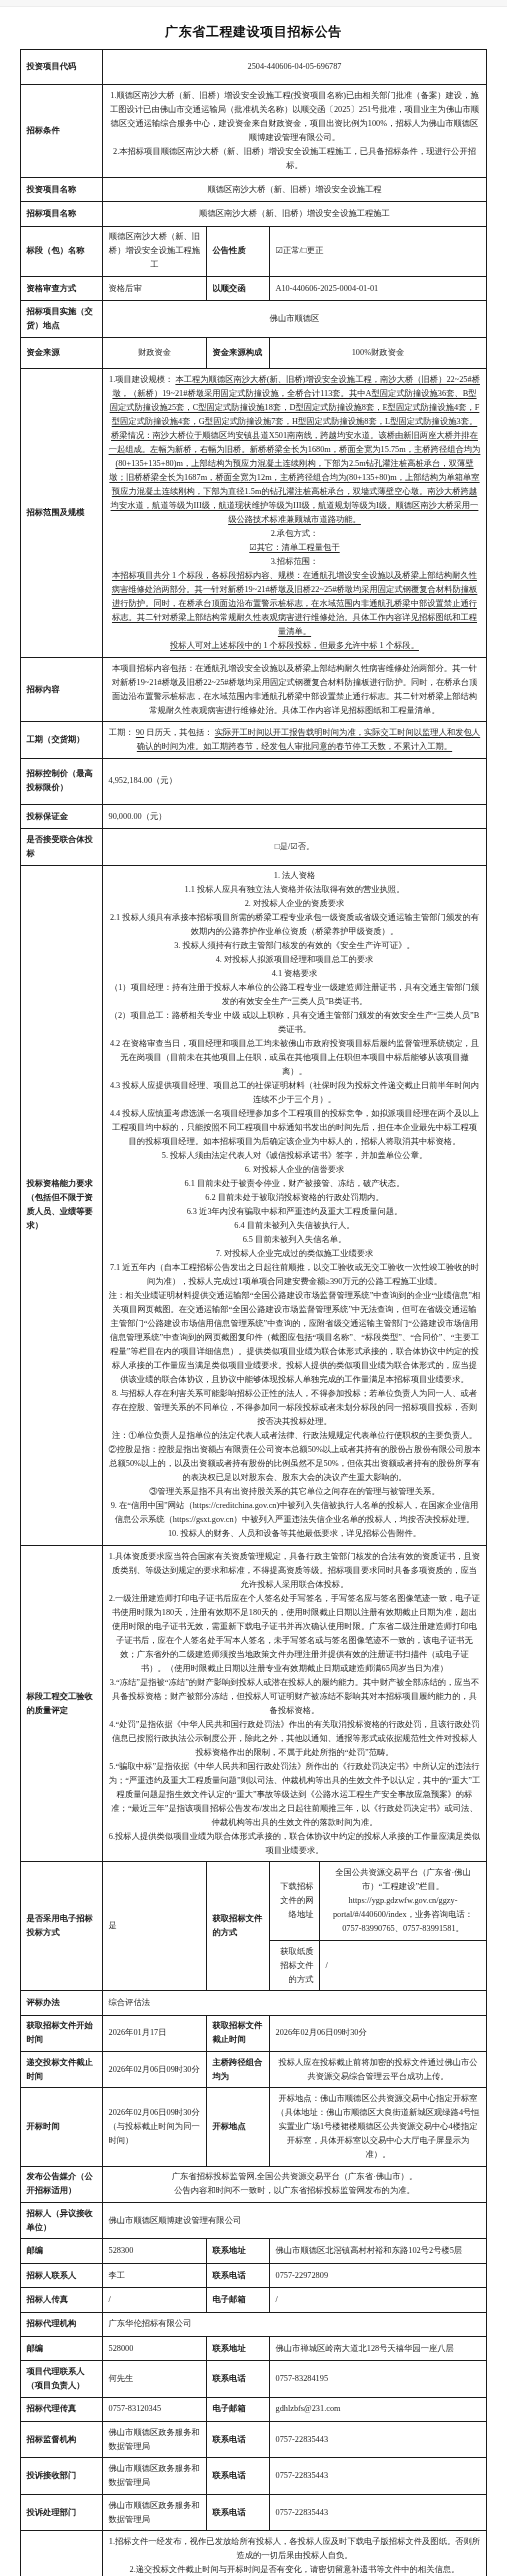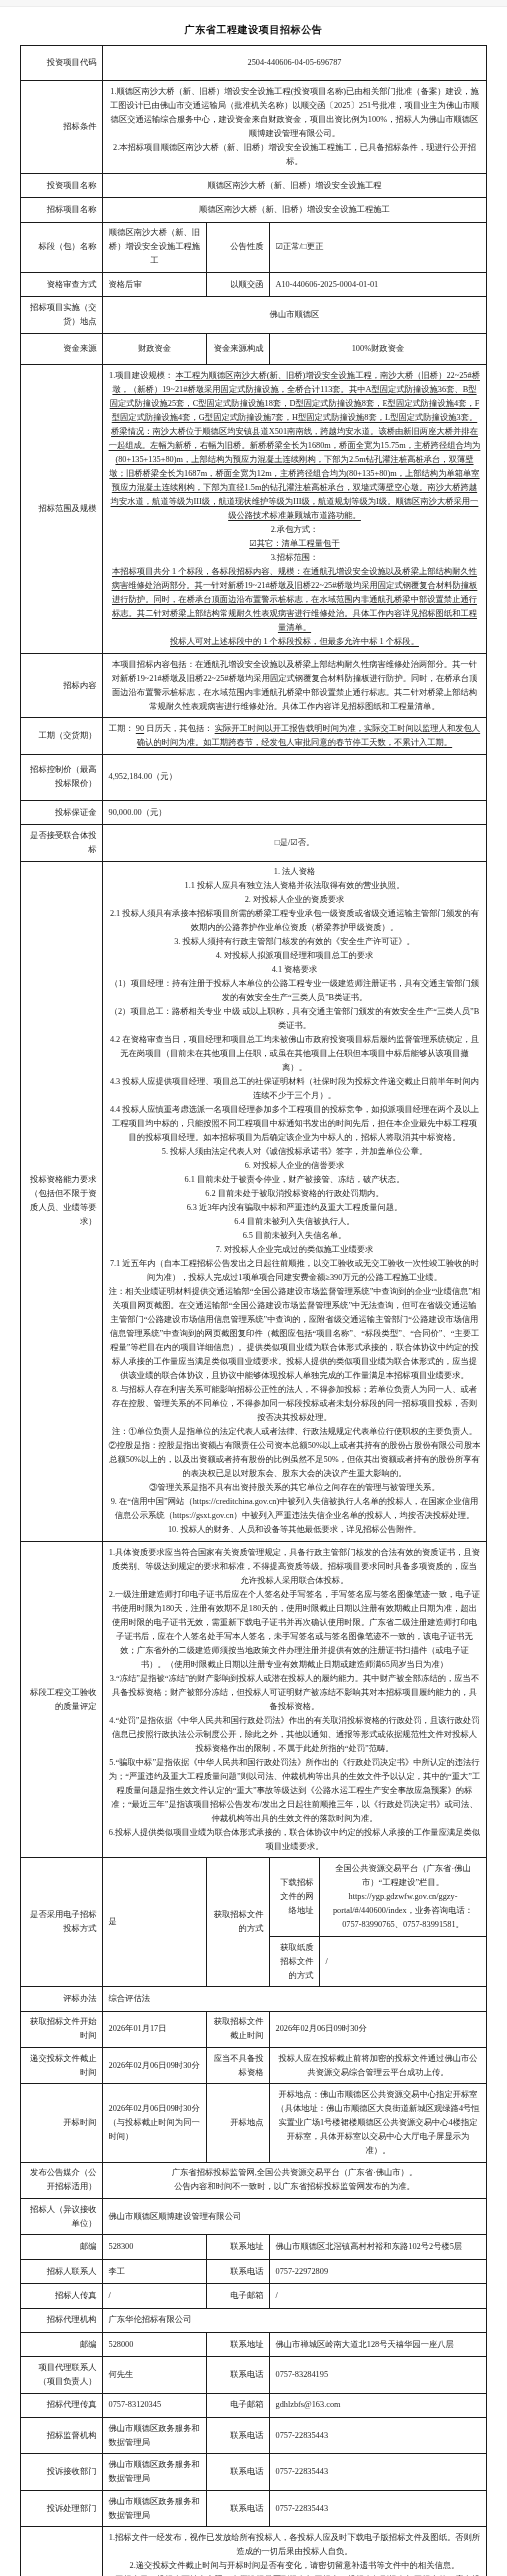--- a/index.html
+++ b/index.html
@@ -5,21 +5,21 @@
   html,body{margin:0;padding:0;background:#ffffff;}
   body{
     width:507px;
     font-family:"Liberation Serif","DejaVu Serif",serif;
     color:#1f1f1f;
     -webkit-font-smoothing:antialiased;
   }
   .top-strip{height:5.5px;background:#f7f7f7;border-bottom:0.6px solid #ededed;}
   .page-title{
     text-align:center;
-    font-size:10px;
+    font-size:13px;
     font-weight:bold;
     color:#111;
     margin:16px 0 8.6px 0;
     letter-spacing:0.6px;
   }
   table.doc{
     width:467px;
     margin:0 auto 24.6px auto;
     border-collapse:collapse;
     border:1.2px solid #1a1a1a;
@@ -28,22 +28,22 @@
   table.doc td{
     border:0.6px solid #1a1a1a;
     font-size:8.3px;
     line-height:14px;
     padding:3.7px 5.5px;
     vertical-align:middle;
     word-wrap:break-word;
     overflow-wrap:break-word;
   }
   td.lbl{
-    font-weight:normal;
-    text-align:right;
+    font-weight:bold;
+    text-align:left;
     color:#222;
     padding:3.7px 3.7px;
   }
   td.sublbl{
     text-align:right;
     padding:3.7px 2.5px;
   }
   td.ctr{text-align:left;}
   td.lft{text-align:center;}
   .pre{white-space:pre-line;font-family:Liberation Serif, serif;}
@@ -214,21 +214,21 @@
   <tr class="h50">
     <td class="lbl">获取招标文件开始时间</td>
     <td class="ctr">2026年01月17日</td>
     <td class="lbl">获取招标文件截止时间</td>
     <td colspan="2" class="ctr">2026年02月06日09时30分</td>
   </tr>
 
   <tr class="h50">
     <td class="lbl">递交投标文件截止时间</td>
     <td class="ctr">2026年02月06日09时30分</td>
-    <td class="lbl">应当不具备投标资格</td>
+    <td class="lbl">主桥跨径组合均为</td>
     <td colspan="2" class="lft">投标人应在投标截止前将加密的投标文件通过佛山市公共资源交易综合管理云平台成功上传。</td>
   </tr>
 
   <tr>
     <td class="lbl">开标时间</td>
     <td class="ctr">2026年02月06日09时30分（与投标截止时间为同一时间）</td>
     <td class="lbl">开标地点</td>
     <td colspan="2" class="lft">开标地点：佛山市顺德区公共资源交易中心指定开标室（具体地址：佛山市顺德区大良街道新城区观绿路4号恒实置业广场1号楼裙楼顺德区公共资源交易中心4楼指定开标室，具体开标室以交易中心大厅电子屏显示为准）。</td>
   </tr>
 
@@ -280,21 +280,21 @@
     <td class="lbl">项目代理联系人（项目负责人）</td>
     <td class="ctr">何先生</td>
     <td class="lbl">联系电话</td>
     <td colspan="2" class="ctr">0757-83284195</td>
   </tr>
 
   <tr class="h38">
     <td class="lbl">招标代理传真</td>
     <td class="ctr">0757-83120345</td>
     <td class="lbl">电子邮箱</td>
-    <td colspan="2" class="ctr">gdhlzbfs@163.com</td>
+    <td colspan="2" class="ctr">gdhlzbfs@231.com</td>
   </tr>
 
   <tr class="h50">
     <td class="lbl">招标监督机构</td>
     <td class="ctr">佛山市顺德区政务服务和数据管理局</td>
     <td class="lbl">联系电话</td>
     <td colspan="2" class="ctr">0757-22835443</td>
   </tr>
 
   <tr class="h50">

